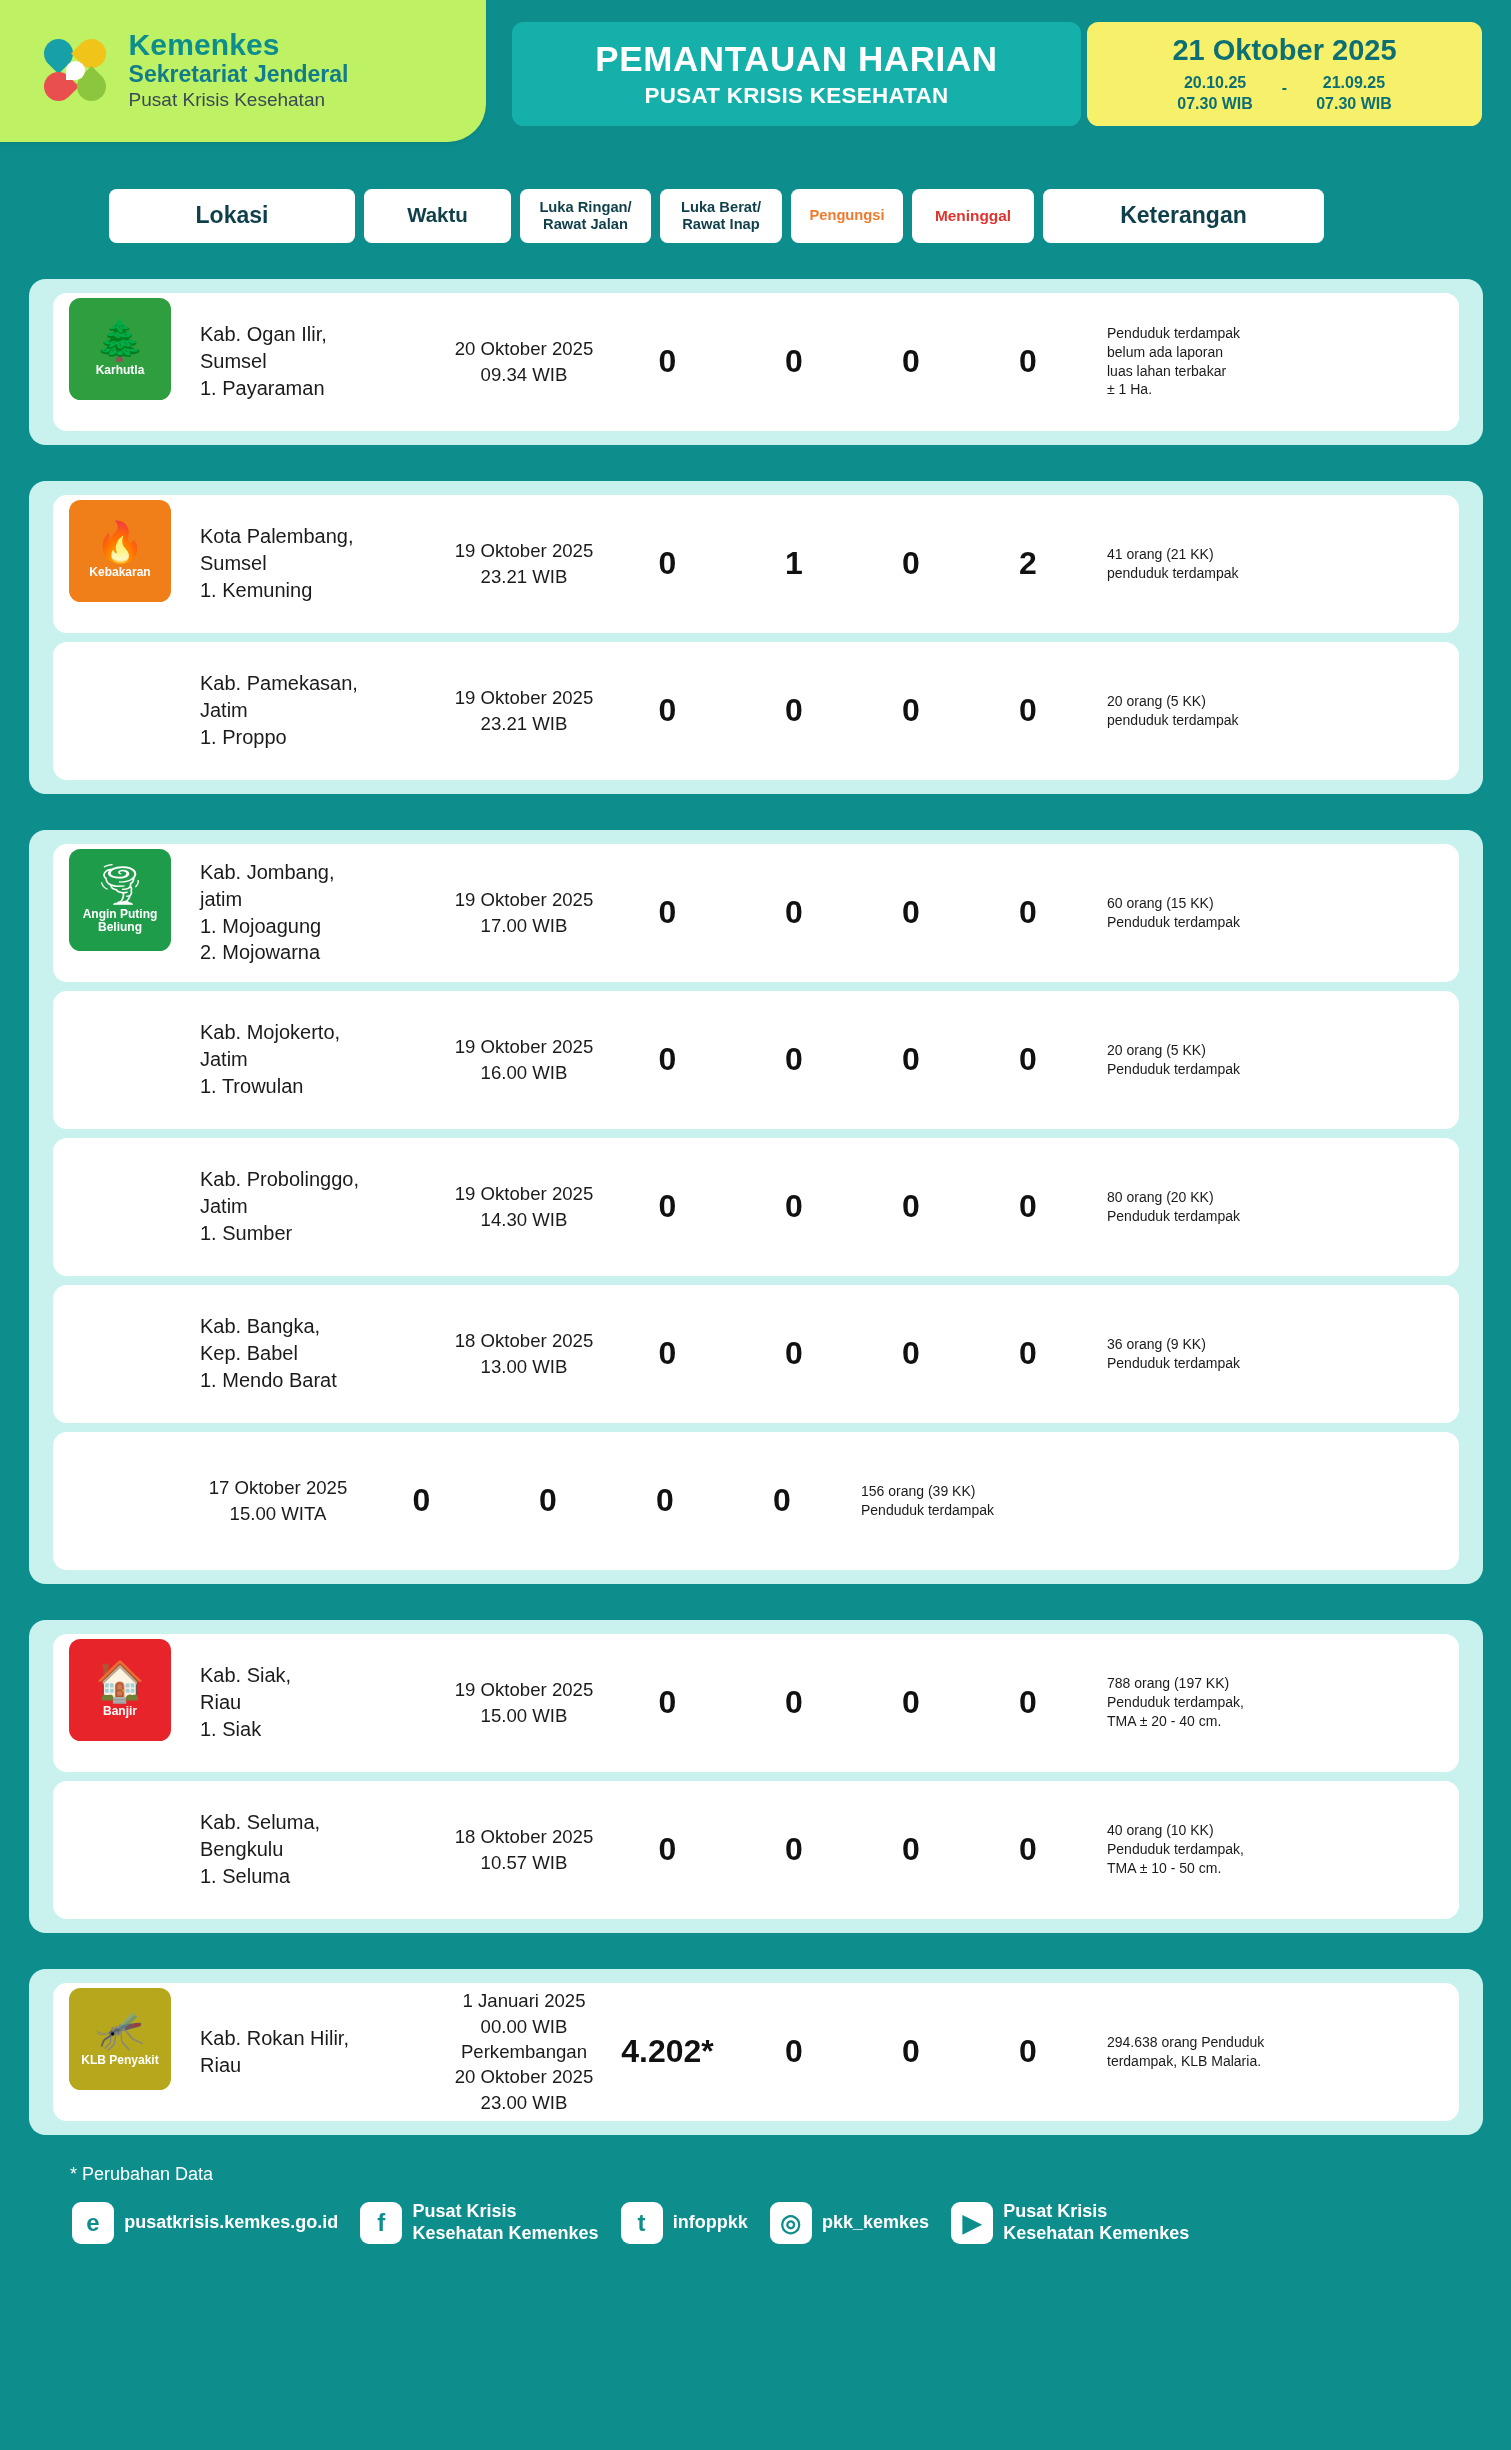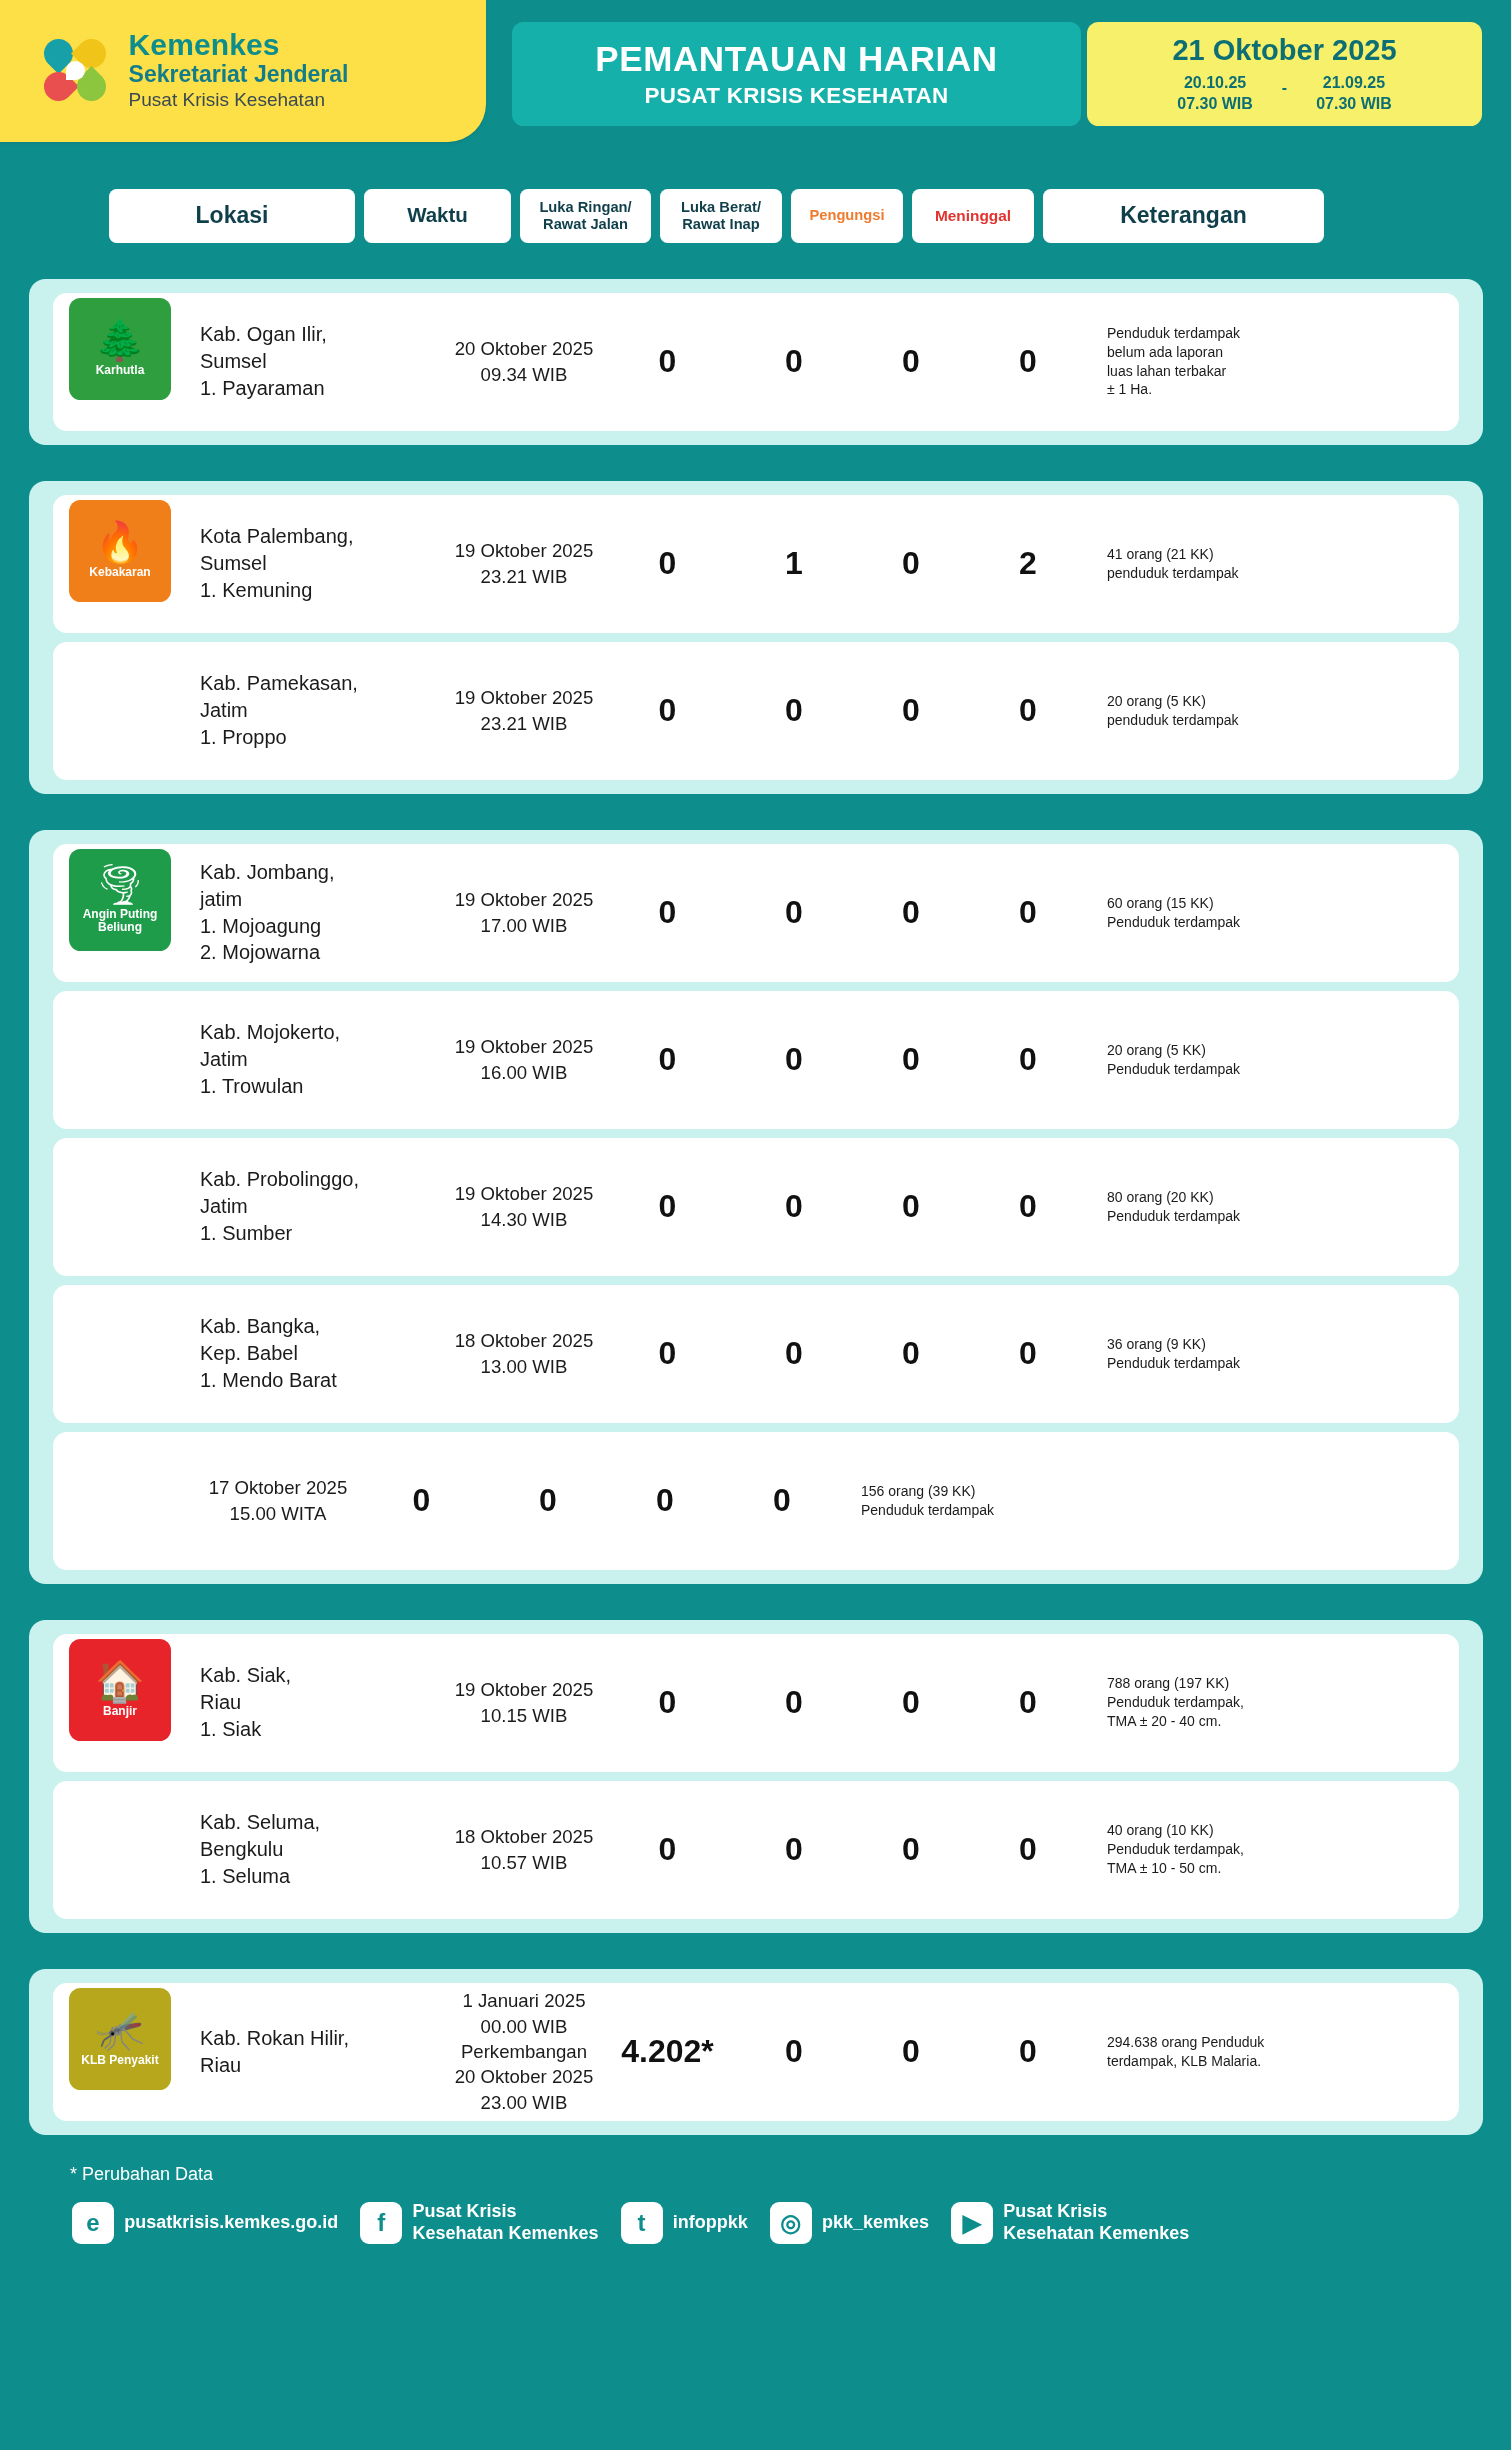--- a/index.html
+++ b/index.html
@@ -18,21 +18,21 @@
 
   
   .header {
     position: relative;
     height: 163px;
     display: flex;
     align-items: flex-start;
     padding: 11.5px 29px 0 29px;
   }
   .logo-card {
-    background: #fde047;
+    background: #bef264;
     border-radius: 0 0 38px 0;
     width: 486px;
     height: 142px;
     display: flex;
     align-items: center;
     padding-left: 40px;
     position: absolute;
     left: 0;
     top: 0;
     box-shadow: 0 1.3px 3.8px rgba(0,0,0,0.08);
@@ -436,21 +436,21 @@
         <div class="blabel">Banjir</div>
       </div>
       <div class="row">
         <div class="c-lok">
           <div>Kab. Siak,</div>
           <div>Riau</div>
           <div>1. Siak</div>
         </div>
         <div class="c-wkt">
           <div>19 Oktober 2025</div>
-          <div>10.15 WIB</div>
+          <div>15.00 WIB</div>
         </div>
         <div class="c-num ">0</div>
         <div class="c-num n2">0</div>
         <div class="c-num n3">0</div>
         <div class="c-num n4">0</div>
         <div class="c-ket">
           <div>788 orang (197 KK)</div>
           <div>Penduduk terdampak,</div>
           <div>TMA ± 20 - 40 cm.</div>
         </div>

